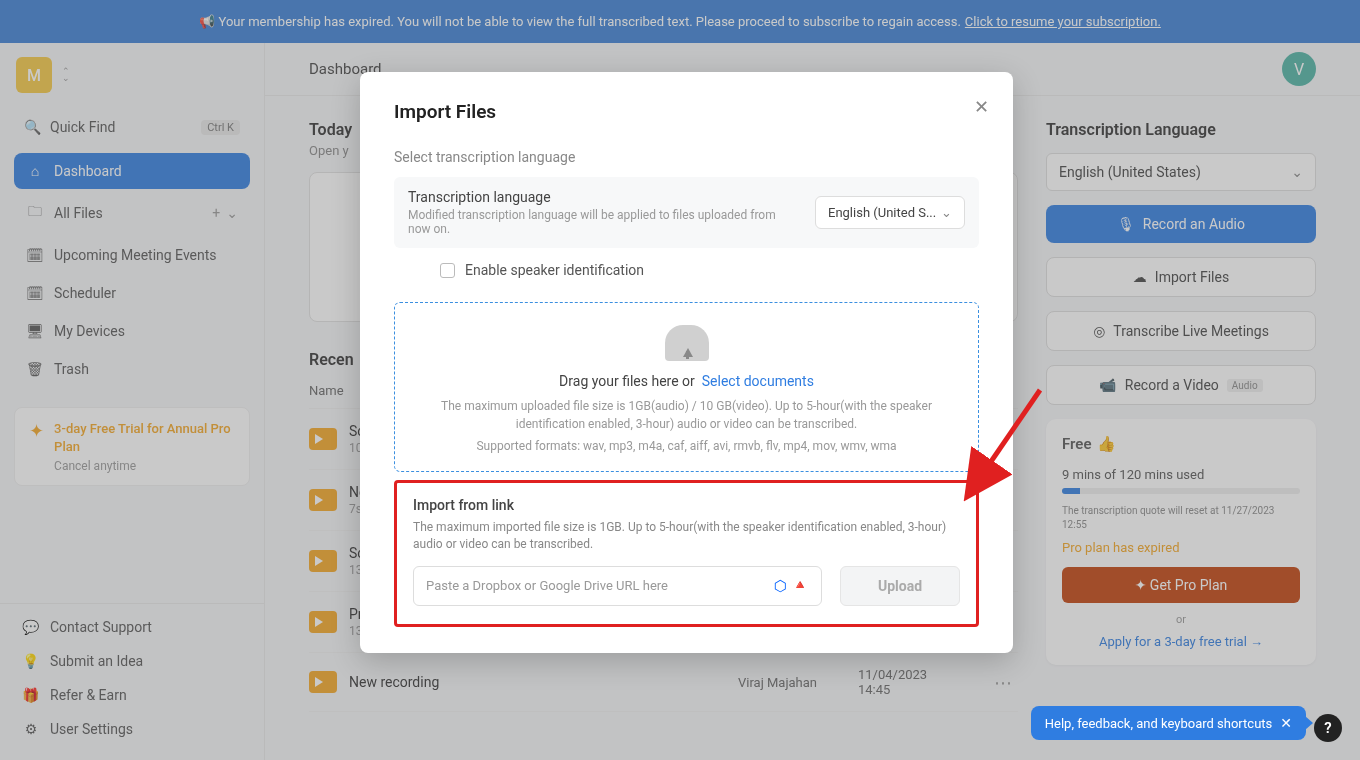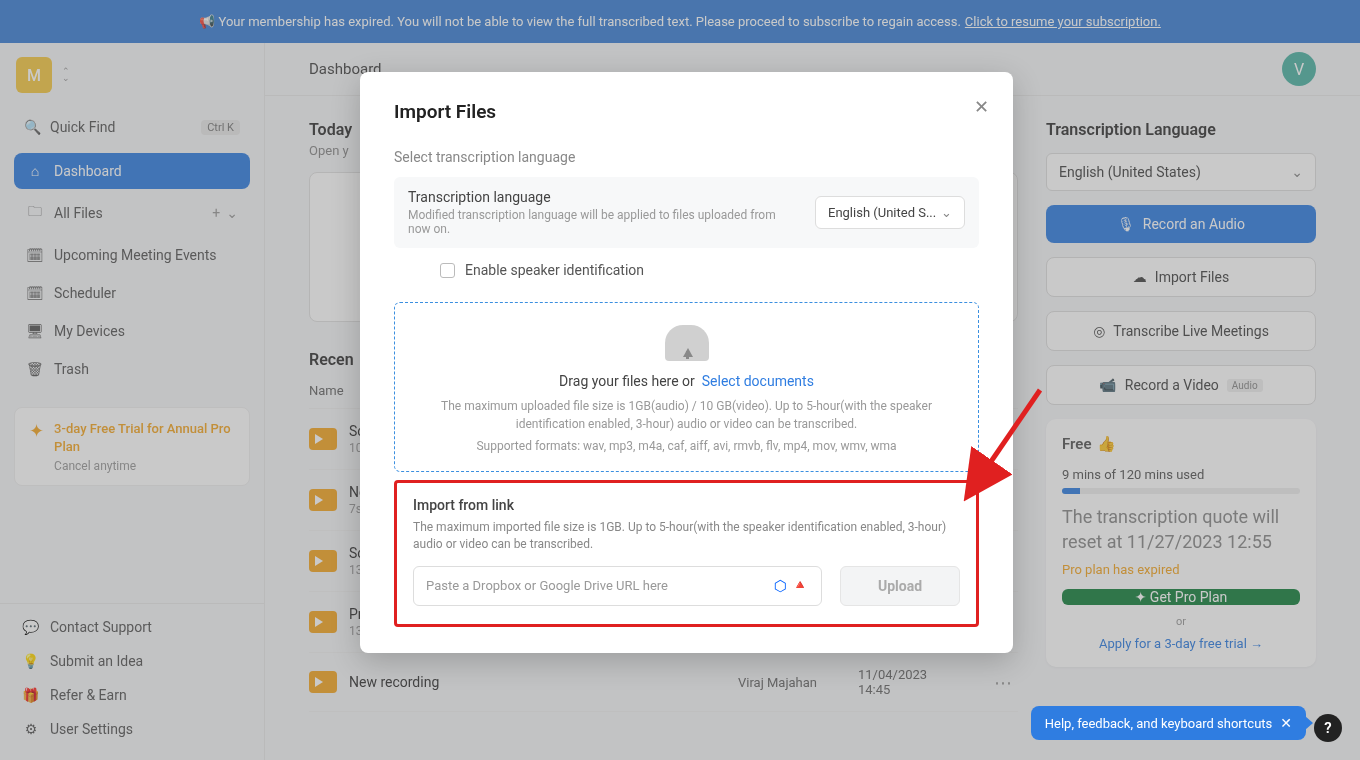--- a/index.html
+++ b/index.html
@@ -65,23 +65,23 @@
 .rp-select::after { content: "⌄"; margin-left: auto; color: #888; }
 .rp-btn { border: 1px solid #ddd; border-radius: 8px; padding: 11px 12px; background: #fff; font-size: 14px; color: #444; display: flex; align-items: center; justify-content: center; gap: 8px; cursor: pointer; }
 .rp-btn.primary { background: #2f7de1; color: #fff; border: none; }
 .rp-btn .badge { background: #eee; color: #888; font-size: 10px; padding: 1px 5px; border-radius: 3px; }
 
 .plan-card { background: #fff; border-radius: 10px; padding: 16px; box-shadow: 0 1px 3px rgba(0,0,0,0.05); }
 .plan-name { font-size: 15px; font-weight: 600; color: #555; display: flex; align-items: center; gap: 6px; }
 .plan-usage { font-size: 13px; color: #555; margin-top: 14px; }
 .plan-bar { height: 6px; background: #eee; border-radius: 3px; margin-top: 6px; overflow: hidden; }
 .plan-bar-fill { height: 100%; background: #2f7de1; width: 7.5%; }
-.plan-note { font-size: 18px; color: #888; margin-top: 10px; line-height: 1.4; }
+.plan-note { font-size: 10px; color: #888; margin-top: 10px; line-height: 1.4; }
 .plan-expired { color: #f5a623; font-size: 13px; margin-top: 8px; }
-.plan-cta { background: #15803d; color: #fff; border-radius: 6px; text-align: center; font-size: 14px; margin-top: 12px; cursor: pointer; }
+.plan-cta { background: #c2410c; color: #fff; border-radius: 6px; padding: 10px; text-align: center; font-size: 14px; margin-top: 12px; cursor: pointer; }
 .plan-or { text-align: center; font-size: 11px; color: #999; margin-top: 10px; }
 .plan-link { text-align: center; font-size: 13px; color: #2f7de1; margin-top: 8px; cursor: pointer; }
 
 
 .overlay { position: absolute; inset: 0; background: rgba(100,100,100,0.35); }
 .modal { position: absolute; left: 360px; top: 72px; width: 653px; background: #fff; border-radius: 8px; padding: 28px 34px 26px; box-shadow: 0 8px 30px rgba(0,0,0,0.2); }
 .modal-title { font-size: 19px; font-weight: 600; color: #222; }
 .modal-close { position: absolute; right: 24px; top: 24px; font-size: 18px; color: #888; cursor: pointer; }
 .modal-sub { font-size: 14px; color: #888; margin-top: 26px; }
 .lang-row { background: #f7f8f9; border-radius: 6px; padding: 12px 14px; margin-top: 12px; display: flex; align-items: center; gap: 14px; }

